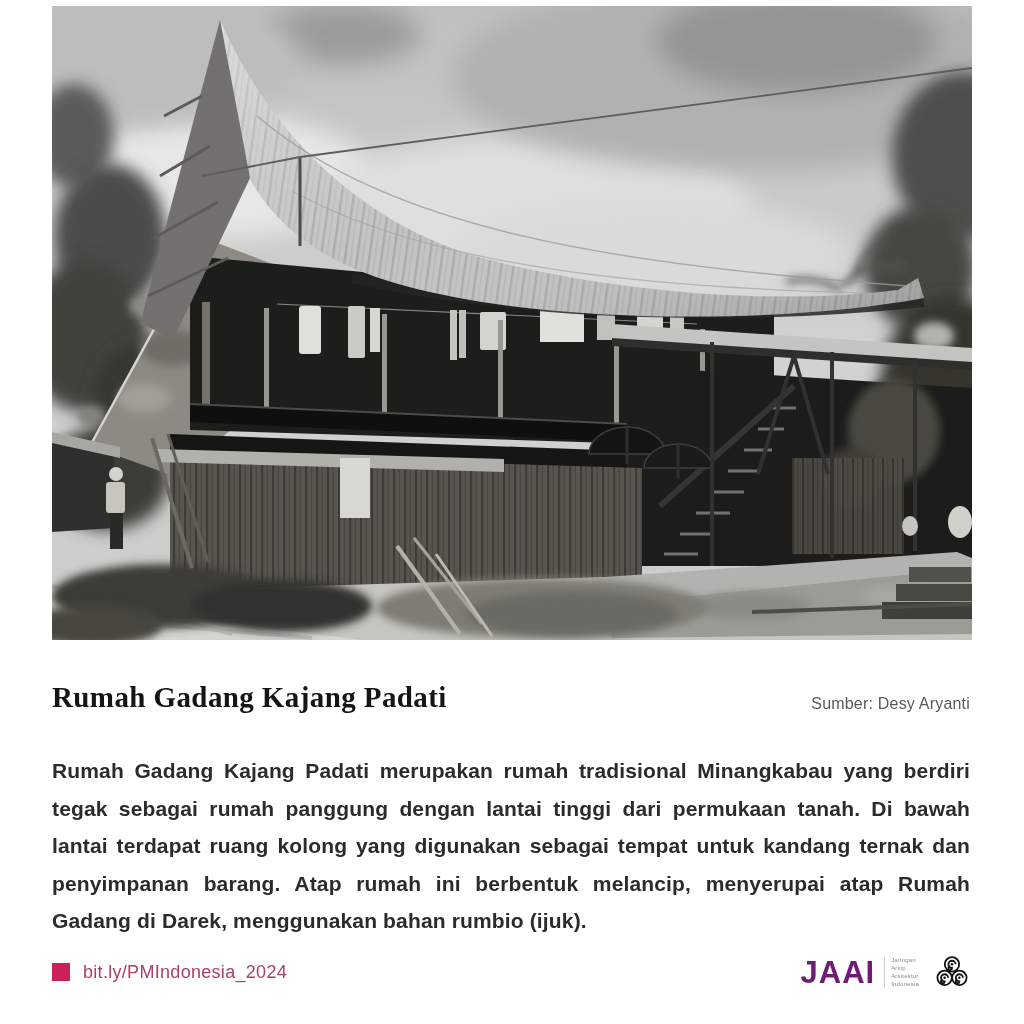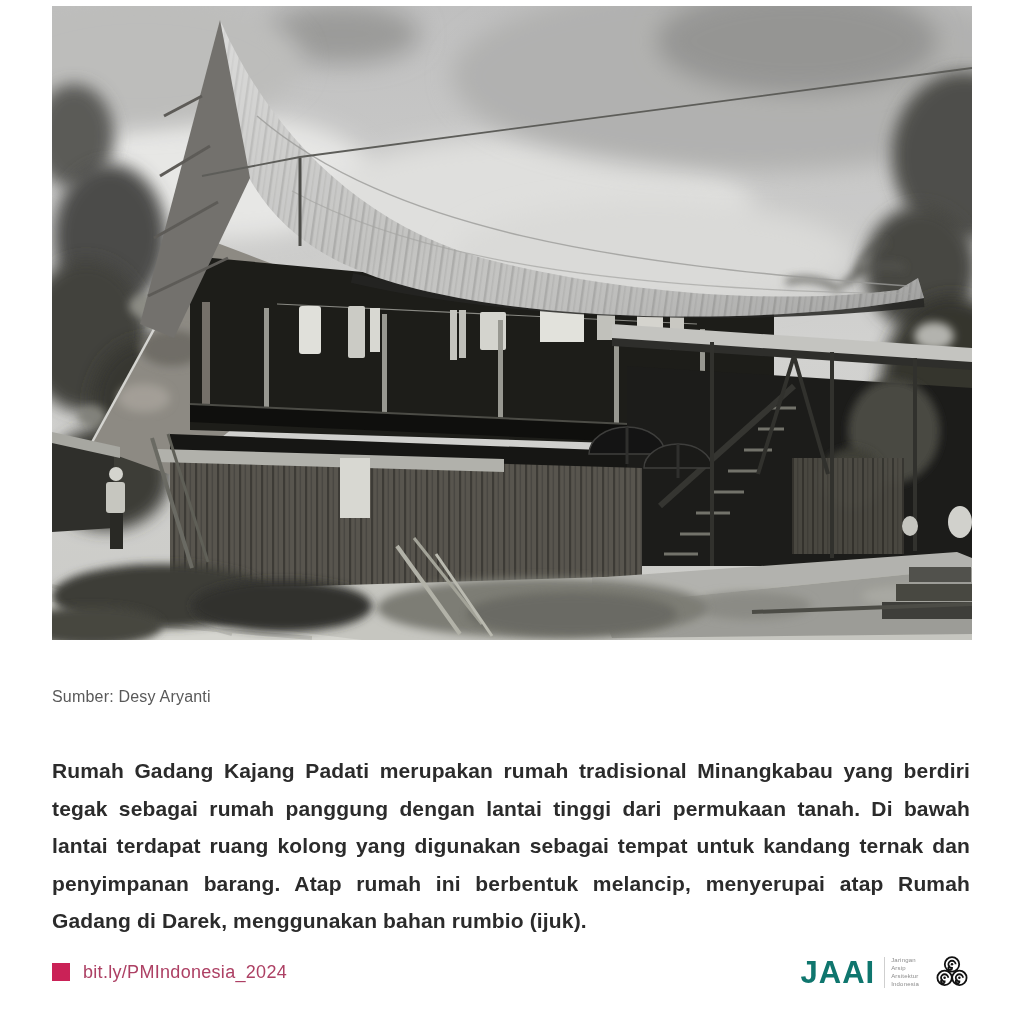--- a/index.html
+++ b/index.html
@@ -8,31 +8,31 @@
   *{margin:0;padding:0;box-sizing:border-box;}
   html,body{width:1024px;height:1024px;}
   body{background:var(--bg);font-family:"Liberation Sans",sans-serif;}
   .page{position:relative;width:1024px;height:1024px;background:var(--bg);overflow:hidden;}
 
   .photo{position:absolute;left:52px;top:6px;width:920px;height:634px;background:#cfcfcf;overflow:hidden;}
   .photo svg{display:block;width:100%;height:100%;}
 
   .caption-row{position:absolute;left:52px;top:681px;width:918px;display:flex;justify-content:space-between;align-items:flex-start;}
   .title{font-family:"Liberation Serif","DejaVu Serif",serif;font-weight:700;font-size:29px;letter-spacing:.4px;color:#151515;line-height:1.15;}
-  .source{font-size:16px;color:var(--muted);margin-top:7px;letter-spacing:.2px;}
+  .source{font-size:16px;color:var(--muted);margin-top:14px;letter-spacing:.2px;}
 
   .body-text{position:absolute;left:52px;top:752px;width:918px;font-size:21px;line-height:37.6px;
              text-align:justify;color:var(--text);letter-spacing:.15px;font-weight:bold;}
 
   .footer{position:absolute;left:52px;top:952px;width:918px;display:flex;justify-content:space-between;align-items:center;height:40px;}
   .link-wrap{display:flex;align-items:center;gap:13px;}
   .accent-square{width:18px;height:18px;background:var(--accent);flex:0 0 auto;}
   .footer-link{font-size:18px;color:var(--link);letter-spacing:.3px;text-decoration:none;cursor:pointer;}
   .logo-wrap{display:flex;align-items:center;gap:9px;}
-  .logo-name{font-size:31px;font-weight:600;color:#0f766e;letter-spacing:1px;line-height:1;}
+  .logo-name{font-size:31px;font-weight:600;color:#701a75;letter-spacing:1px;line-height:1;}
   .logo-sub{display:flex;flex-direction:column;gap:1px;border-left:1px solid #cfcfcf;padding-left:6px;}
   .logo-sub span{font-size:6px;line-height:7px;color:#8a8a8a;letter-spacing:.2px;}
   .logo-mark{width:36px;height:36px;margin-left:6px;}
 </style>
 </head>
 <body>
 
 <div class="page">
 
   <div class="photo" role="img" aria-label="Foto hitam putih Rumah Gadang Kajang Padati: rumah panggung kayu dua lantai beratap seng melancip, jemuran pakaian di beranda, pepohonan di kiri dan kanan, teras beton dan tangga di sisi kanan">
@@ -257,20 +257,21 @@
       <g>
         <line x1="248" y1="152" x2="248" y2="240" stroke="#4a4a46" stroke-width="3"></line>
         <path d="M150,170 L248,151 L920,62" stroke="#5c5c58" stroke-width="1.8" fill="none"></path>
       </g>
 
       <rect width="920" height="634" fill="#808080" opacity=".04"></rect>
     </svg>
   </div>
 
   <div class="caption-row">
+    <h1 class="title">Rumah Gadang Kajang Padati</h1>
     <div class="source">Sumber: Desy Aryanti</div>
   </div>
 
   <p class="body-text">Rumah Gadang Kajang Padati merupakan rumah tradisional Minangkabau yang berdiri tegak sebagai rumah panggung dengan lantai tinggi dari permukaan tanah. Di bawah lantai terdapat ruang kolong yang digunakan sebagai tempat untuk kandang ternak dan penyimpanan barang. Atap rumah ini berbentuk melancip, menyerupai atap Rumah Gadang di Darek, menggunakan bahan rumbio (ijuk).</p>
 
   <div class="footer">
     <div class="link-wrap">
       <span class="accent-square"></span>
       <a class="footer-link">bit.ly/PMIndonesia_2024</a>
     </div>

